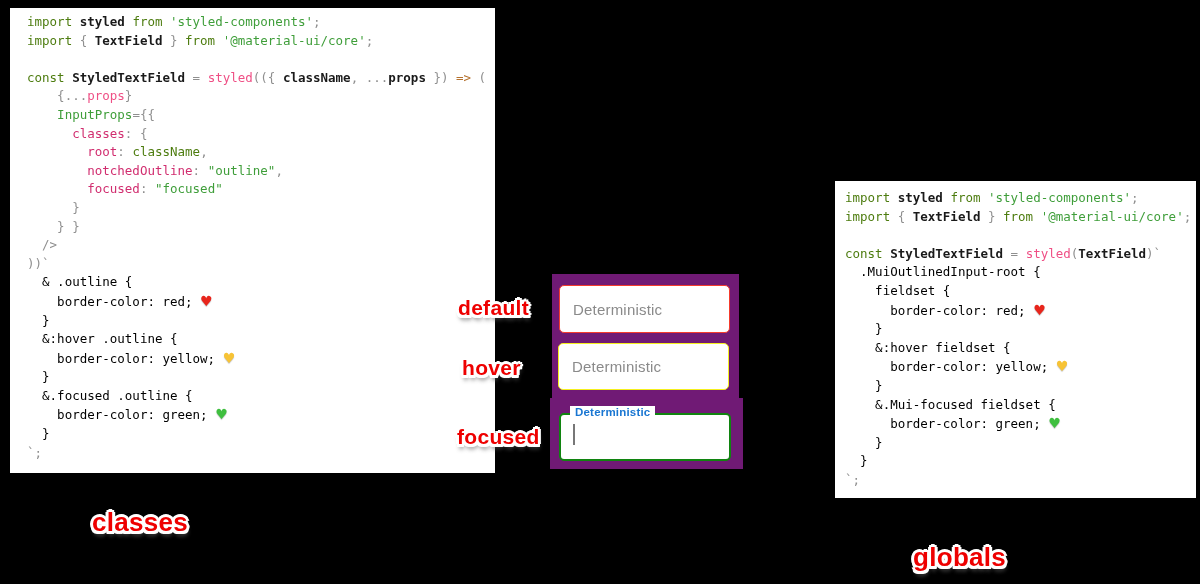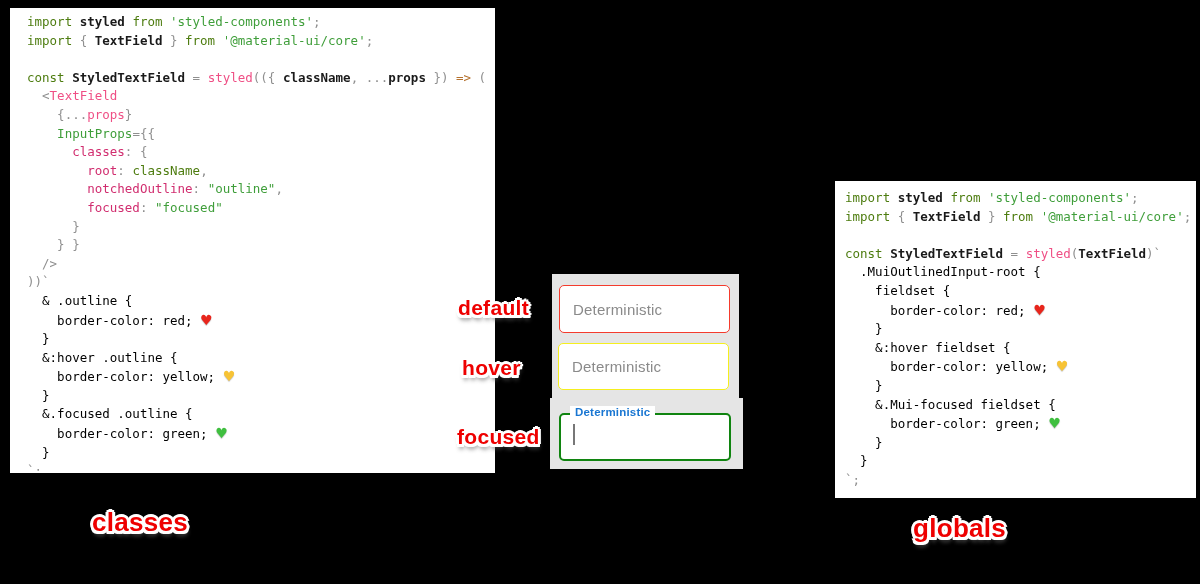--- a/index.html
+++ b/index.html
@@ -39,21 +39,21 @@
   .tok-hr, .tok-hy, .tok-hg {
     font-family:"DejaVu Sans", sans-serif;
     font-size:14px;
     text-shadow:0 1px 1px rgba(0,0,0,.25);
   }
   .tok-hr { color:#e8251c; }
   .tok-hy { color:#f7c335; }
   .tok-hg { color:#3fbf3f; }
 
   
-  .demo-panel { position:absolute; background:#e5e5e5; }
+  .demo-panel { position:absolute; background:#701a75; }
   #demo-upper { left:552px; top:274px; width:187px; height:124px; }
   #demo-lower { left:550px; top:398px; width:193px; height:71px; }
 
   .textfield {
     position:absolute;
     background:#fff;
     border-radius:5px;
     display:flex;
     align-items:center;
   }
@@ -94,31 +94,30 @@
     text-shadow:
       -2px -2px 0 #fff, 2px -2px 0 #fff, -2px 2px 0 #fff, 2px 2px 0 #fff,
       -3px 0 0 #fff, 3px 0 0 #fff, 0 -3px 0 #fff, 0 3px 0 #fff,
       -2px 3px 0 #fff, 2px 3px 0 #fff,
       1px 5px 4px rgba(90,90,90,.9);
   }
   #label-default { left:458px; top:296px; font-size:21px;text-align:center; }
   #label-hover   { left:462px; top:356px; font-size:21px;text-align:center; }
   #label-focused { left:457px; top:425px; font-size:21px; }
   #label-classes { left:92px;  top:507px; font-size:26px; }
-  #label-globals { left:913px; top:513px; font-size:26px; }
+  #label-globals { left:913px; top:542px; font-size:26px; }
 </style>
 </head>
 <body>
 
 <div class="code-panel" id="panel-classes">
     <div class="code-line"><span class="tok-k">import</span><span class="tok-i"> styled </span><span class="tok-k">from</span><span class="tok-s"> 'styled-components'</span><span class="tok-p">;</span></div>
     <div class="code-line"><span class="tok-k">import</span><span class="tok-p"> { </span><span class="tok-i">TextField</span><span class="tok-p"> } </span><span class="tok-k">from</span><span class="tok-s"> '@material-ui/core'</span><span class="tok-p">;</span></div>
     <div class="code-line">&nbsp;</div>
     <div class="code-line"><span class="tok-k">const</span><span class="tok-i"> StyledTextField </span><span class="tok-p">= </span><span class="tok-f">styled</span><span class="tok-p">(({ </span><span class="tok-i">className</span><span class="tok-p">, ...</span><span class="tok-i">props</span><span class="tok-p"> }) </span><span class="tok-a">=&gt;</span><span class="tok-p"> (</span></div>
-    <div class="code-line"><span class="tok-p">  &lt;</span><span class="tok-f">TextField</span></div>
     <div class="code-line"><span class="tok-p">    {...</span><span class="tok-f">props</span><span class="tok-p">}</span></div>
     <div class="code-line"><span class="tok-p">    </span><span class="tok-g">InputProps</span><span class="tok-p">={{</span></div>
     <div class="code-line"><span class="tok-p">      </span><span class="tok-m">classes</span><span class="tok-p">: {</span></div>
     <div class="code-line"><span class="tok-p">        </span><span class="tok-m">root</span><span class="tok-p">: </span><span class="tok-k">className</span><span class="tok-p">,</span></div>
     <div class="code-line"><span class="tok-p">        </span><span class="tok-m">notchedOutline</span><span class="tok-p">: </span><span class="tok-s">"outline"</span><span class="tok-p">,</span></div>
     <div class="code-line"><span class="tok-p">        </span><span class="tok-m">focused</span><span class="tok-p">: </span><span class="tok-s">"focused"</span></div>
     <div class="code-line"><span class="tok-p">      }</span></div>
     <div class="code-line"><span class="tok-p">    } }</span></div>
     <div class="code-line"><span class="tok-p">  /&gt;</span></div>
     <div class="code-line"><span class="tok-p">))`</span></div>

